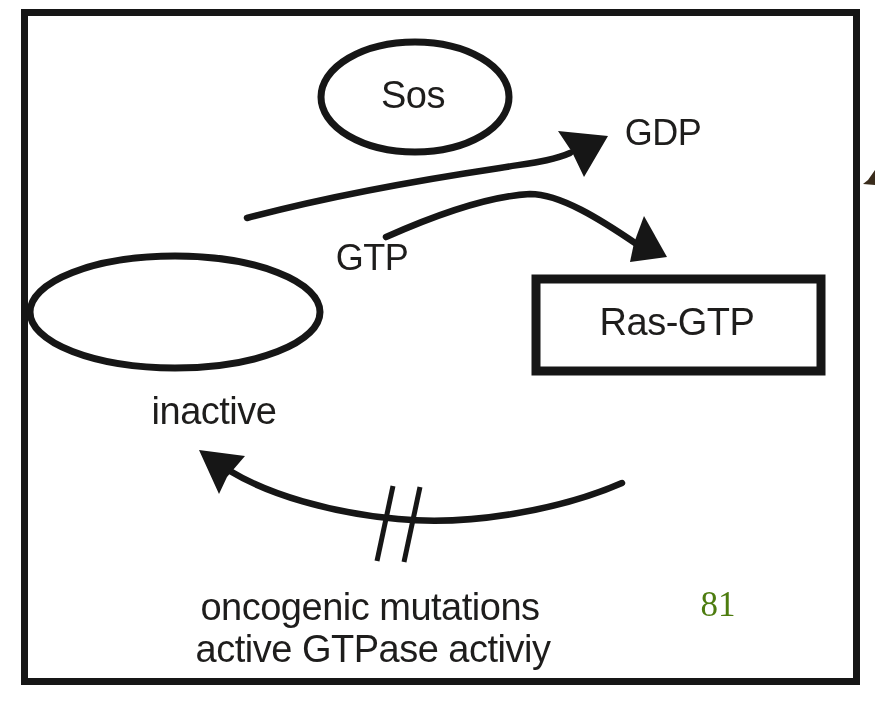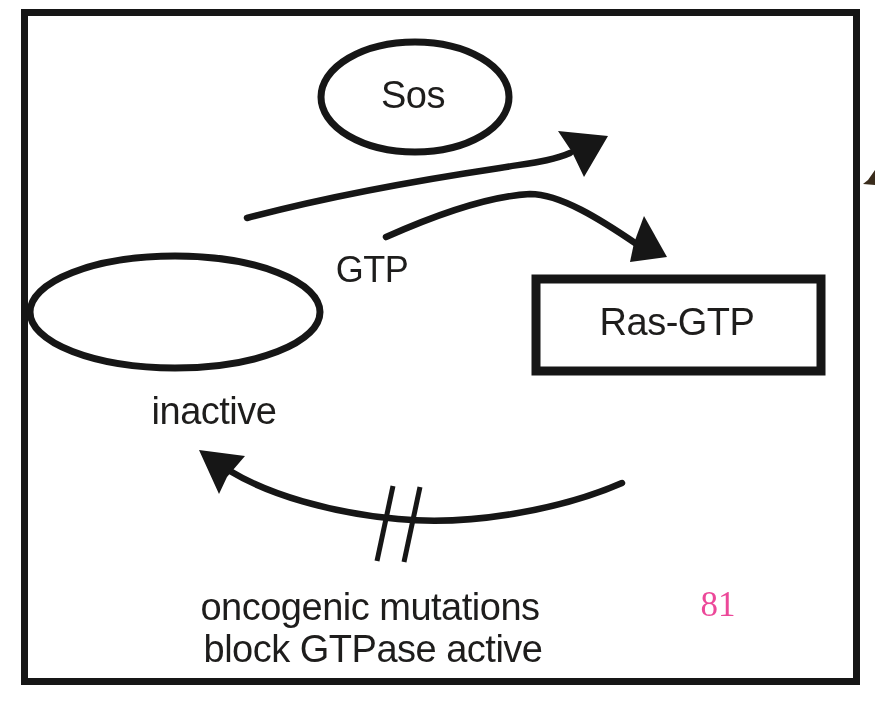--- a/index.html
+++ b/index.html
@@ -37,35 +37,35 @@
     transform: translate(-50%, -50%);
     font-size: 38px;
     line-height: 1;
     letter-spacing: -0.5px;
     color: #1e1d1c;
     white-space: nowrap;
   }
   .mol { font-size: 36px; }
   .sos-label     { left: 413px; top: 95px;  }
   .gdp-label     { left: 663px; top: 133px; }
-  .gtp-label     { left: 372px; top: 270px; }
+  .gtp-label     { left: 372px; top: 258px; }
   .rasgdp-label  { left: 168px; top: 314px; }
   .inactive-label{ left: 167px; top: 411px; margin-left: 47px; }
   .rasgtp-label  { left: 677px; top: 322px; }
   .active-label  { left: 679px; top: 408px; }
   .caption-line1 { left: 370px; top: 607px; }
   .caption-line2 { left: 373px; top: 649px; }
   .page-number {
     position: absolute;
     left: 718px;
     top: 605px;
     transform: translate(-50%, -50%);
     font-family: "Liberation Serif", "DejaVu Serif", serif;
     font-size: 35px;
-    color: #ec4899;
+    color: #4d7c0f;
   }
 </style>
 </head>
 <body>
 
 <div class="stage">
 
   <div class="frame"></div>
 
   <svg class="art" viewBox="0 0 875 710" xmlns="http://www.w3.org/2000/svg">
@@ -86,28 +86,29 @@
     <polygon points="199,450 245,456 227,477 219,494" fill="#161616"></polygon>
 
     <line x1="393" y1="486" x2="377" y2="561" stroke="#161616" stroke-width="5" stroke-linecap="butt"></line>
     <line x1="420" y1="487" x2="404" y2="562" stroke="#161616" stroke-width="5" stroke-linecap="butt"></line>
 
     <polygon points="875,170 868,180 863,184 875,185" fill="#3a2c1c"></polygon>
   </svg>
 
   <div class="label sos-label">Sos</div>
 
+  <div class="label mol gdp-label">GDP</div>
 
   <div class="label mol gtp-label">GTP</div>
 
 
   <div class="label inactive-label">inactive</div>
 
   <div class="label rasgtp-label">Ras-GTP</div>
 
 
   <div class="label caption-line1">oncogenic mutations</div>
 
-  <div class="label caption-line2">block GTPase active</div>
+  <div class="label caption-line2">active GTPase activiy</div>
 
   <div class="page-number">81</div>
 
 </div>
 
 </body></html>

